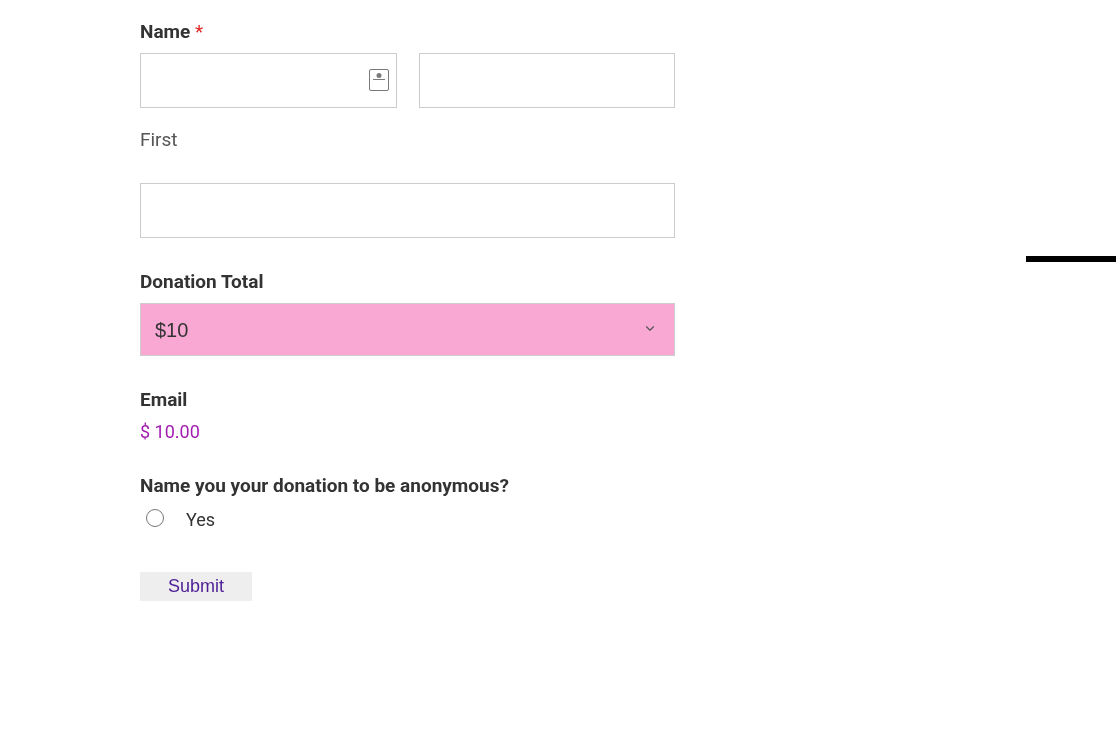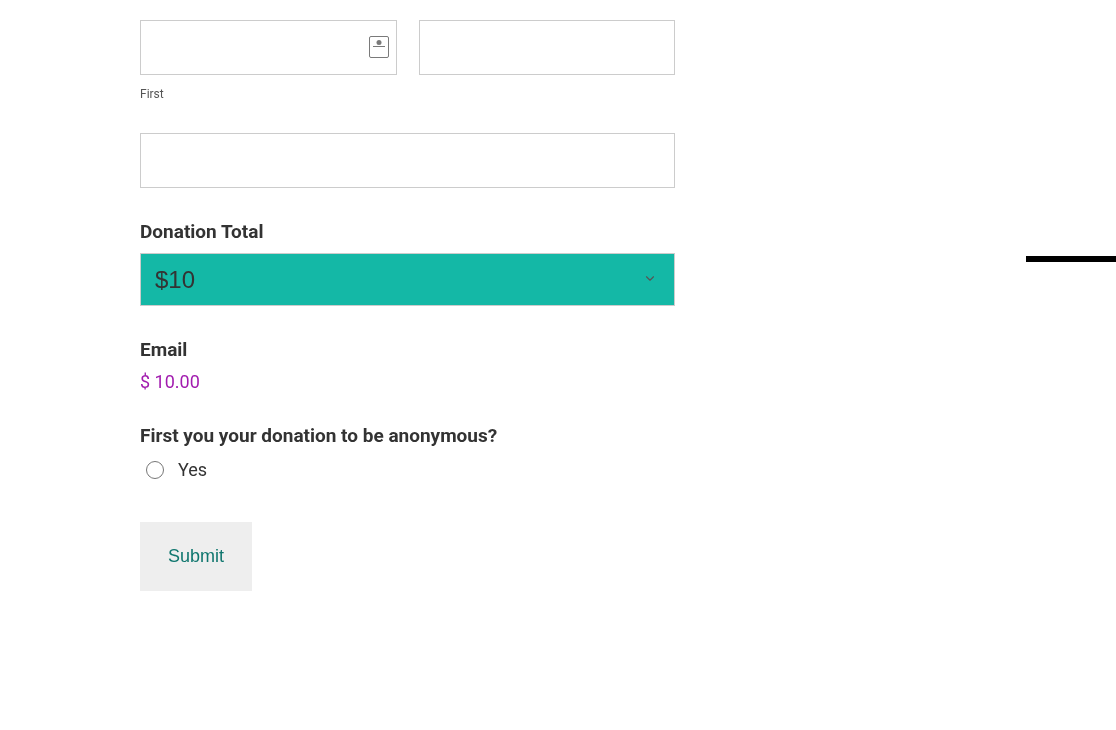--- a/index.html
+++ b/index.html
@@ -45,23 +45,23 @@
     input[type="email"] {
       width: 100%;
       height: 55px;
       border: 1px solid #cccccc;
       padding: 10px 14px;
       font-size: 16px;
       background: #ffffff;
       color: #333;
     }
     .sub-label {
-      font-size: 12px;
+      font-size: 19px;
       color: #555555;
-      margin-top: 12px;
+      margin-top: 20px;
       display: block;
     }
     .autofill-icon {
       position: absolute;
       right: 8px;
       top: 16px;
       width: 20px;
       height: 22px;
       border: 1px solid #7a7a7a;
       border-radius: 2px;
@@ -90,22 +90,22 @@
     }
     .select-wrapper {
       position: relative;
       width: 100%;
     }
     select {
       width: 100%;
       height: 53px;
       border: 1px solid #cccccc;
       padding: 10px 14px;
-      font-size: 24px;
-      background: #14b8a6;
+      font-size: 20px;
+      background: #f9a8d4;
       color: #333;
       appearance: none;
       -webkit-appearance: none;
       -moz-appearance: none;
     }
     .chevron-icon {
       position: absolute;
       right: 18px;
       top: 50%;
       transform: translateY(-50%);
@@ -119,59 +119,63 @@
     .total-value {
       font-size: 18px;
       color: #a21caf;
       margin-top: 10px;
     }
     .radio-group {
       margin-top: 12px;
     }
     .radio-option {
       display: flex;
-      align-items: center;
       margin-bottom: 22px;
       padding-left: 6px;
+      gap: 8px;
     }
     .radio-option input[type="radio"] {
       width: 18px;
       height: 18px;
       margin-right: 14px;
       accent-color: #555;
     }
     .radio-option label {
       font-size: 18px;
       color: #333333;
     }
     .submit-button {
       background: #eeeeee;
       border: none;
-      padding: 24px 28px;
+      padding: 4px 28px;
       font-size: 18px;
-      color: #0f766e;
+      color: #4c1d95;
       cursor: pointer;
       margin-top: 10px;
     }
     .side-mark {
       position: absolute;
       top: 256px;
       right: 0;
       width: 90px;
       height: 6px;
       background: #000000;
     }
   </style>
 </head>
 <body>
 
 <div class="form-container">
 
   
   <div class="field-group">
+    <label class="field-label">
+      <span>Name</span>
+      <span class="required-asterisk">*</span>
+    </label>
     <div class="name-row">
       <div class="name-col">
         <input type="text" value="" style="">
         <span class="autofill-icon"></span>
         <span class="sub-label">First</span>
       </div>
       <div class="name-col">
         <input type="text" value="" style="">
       </div>
     </div>
@@ -198,21 +202,21 @@
   </div>
 
   
   <div class="field-group">
     <label class="field-label">Email</label>
     <div class="total-value">$ 10.00</div>
   </div>
 
   
   <div class="field-group">
-    <label class="field-label">First you your donation to be anonymous?</label>
+    <label class="field-label">Name you your donation to be anonymous?</label>
     <div class="radio-group">
       <div class="radio-option">
         <input type="radio" name="anon" id="anon-yes" style="">
         <label for="anon-yes">Yes</label>
       </div>
     </div>
   </div>
 
   
   <button class="submit-button">Submit</button>

